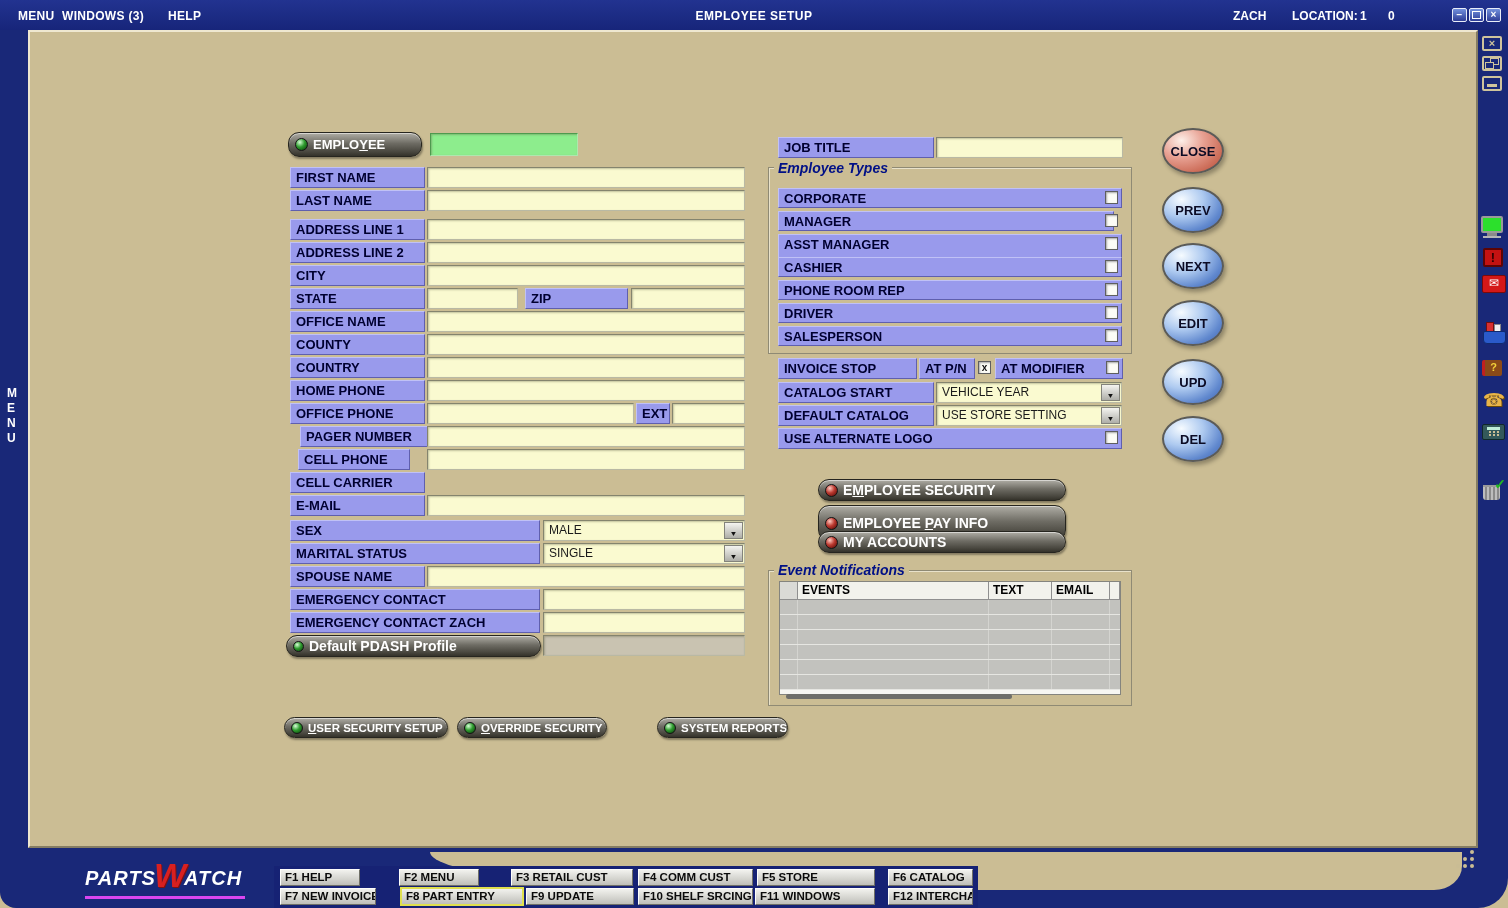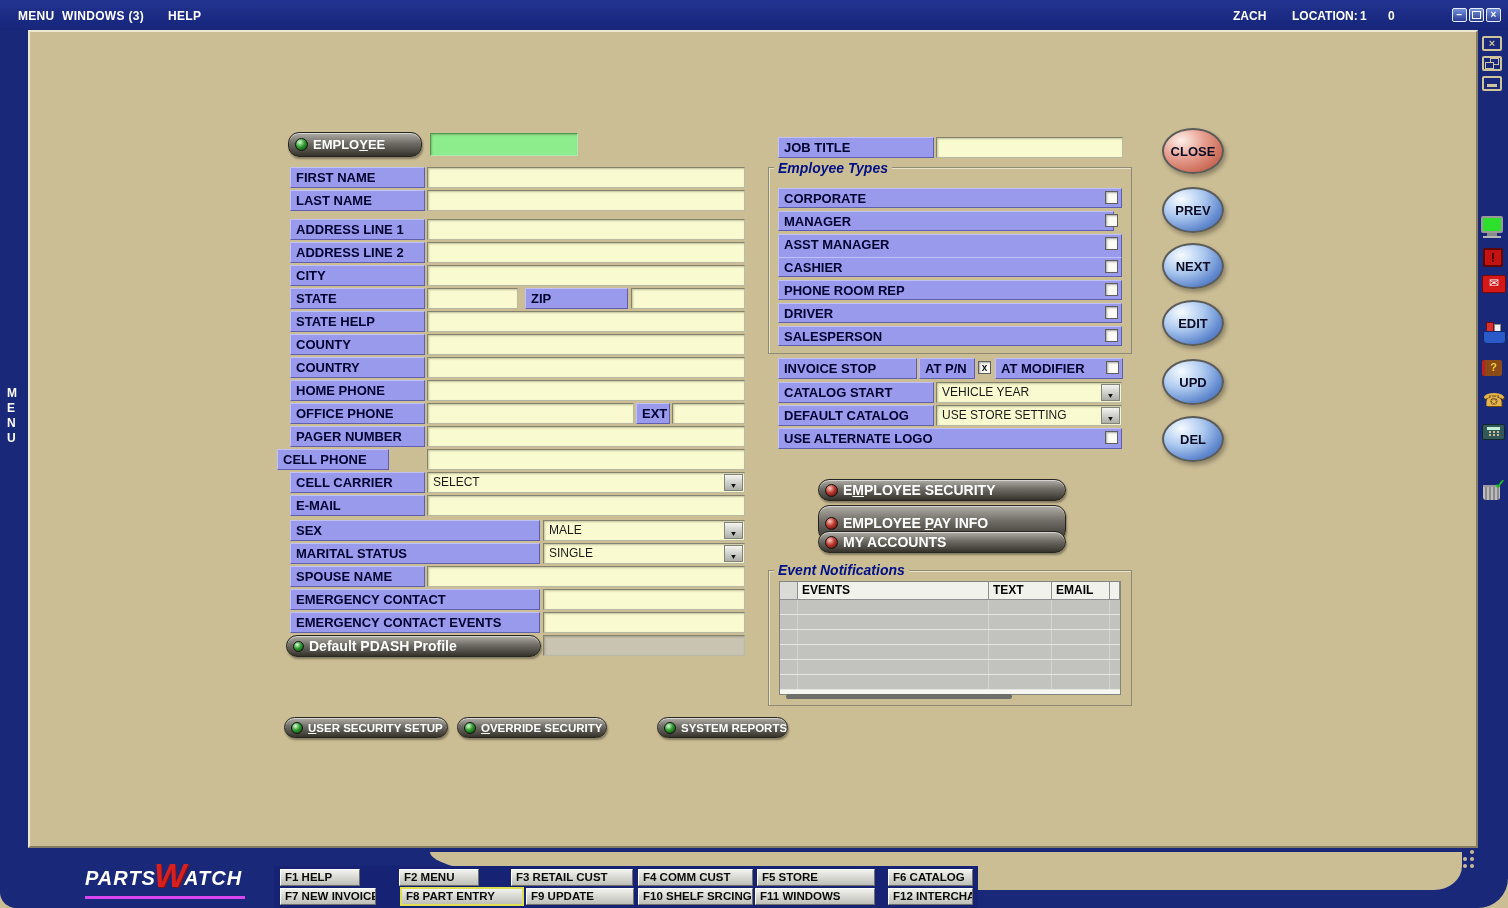--- a/index.html
+++ b/index.html
@@ -38,20 +38,21 @@
 </style>
 </head>
 <body>
 
 <div class="screen">
 
   <div class="titlebar">
     <span class="menu-item" style="left:18px">MENU</span>
     <span class="menu-item" style="left:62px">WINDOWS (3)</span>
     <span class="menu-item" style="left:168px">HELP</span>
+    <span class="menu-item" style="left:0;width:1508px;text-align:center;letter-spacing:.5px">EMPLOYEE SETUP</span>
     <span class="tb-right" style="left:1233px">ZACH</span>
     <span class="tb-right" style="left:1292px">LOCATION:</span>
     <span class="tb-right" style="left:1360px">1</span>
     <span class="tb-right" style="left:1388px">0</span>
     <div class="winbtn" style="left:1452px"><span>−</span></div>
     <div class="winbtn" style="left:1469px">
         <div style="width:7px;height:6px;border:1px solid #FFF;margin:2px auto 0"></div>
       </div>
     <div class="winbtn" style="left:1486px"><span>×</span></div>
   </div>
@@ -127,64 +128,60 @@
   <div class="lbl" style="left:290px;top:242px;width:135px">ADDRESS LINE 2</div>
   <div class="inp" style="left:427px;top:242px;width:318px"></div>
   <div class="lbl" style="left:290px;top:265px;width:135px">CITY</div>
   <div class="inp" style="left:427px;top:265px;width:318px"></div>
 
   <div class="lbl" style="left:290px;top:288px;width:135px">STATE</div>
   <div class="inp" style="left:427px;top:288px;width:91px"></div>
   <div class="lbl" style="left:525px;top:288px;width:103px">ZIP</div>
   <div class="inp" style="left:631px;top:288px;width:114px"></div>
 
-  <div class="lbl" style="left:290px;top:311px;width:135px">STATE HELP</div>
+  <div class="lbl" style="left:290px;top:311px;width:135px">OFFICE NAME</div>
   <div class="inp" style="left:427px;top:311px;width:318px"></div>
   <div class="lbl" style="left:290px;top:334px;width:135px">COUNTY</div>
   <div class="inp" style="left:427px;top:334px;width:318px"></div>
   <div class="lbl" style="left:290px;top:357px;width:135px">COUNTRY</div>
   <div class="inp" style="left:427px;top:357px;width:318px"></div>
   <div class="lbl" style="left:290px;top:380px;width:135px">HOME PHONE</div>
   <div class="inp" style="left:427px;top:380px;width:318px"></div>
 
   <div class="lbl" style="left:290px;top:403px;width:135px">OFFICE PHONE</div>
   <div class="inp" style="left:427px;top:403px;width:207px"></div>
   <div class="lbl" style="left:636px;top:403px;width:34px">EXT</div>
   <div class="inp" style="left:672px;top:403px;width:73px"></div>
 
-  <div class="lbl" style="left:290px;top:426px;width:135px">PAGER NUMBER</div>
+  <div class="lbl" style="left:300px;top:426px;width:135px">PAGER NUMBER</div>
   <div class="inp" style="left:427px;top:426px;width:318px"></div>
-  <div class="lbl" style="left:277px;top:449px;width:112px">CELL PHONE</div>
+  <div class="lbl" style="left:298px;top:449px;width:112px">CELL PHONE</div>
   <div class="inp" style="left:427px;top:449px;width:318px"></div>
 
   <div class="lbl" style="left:290px;top:472px;width:135px">CELL CARRIER</div>
-  <div class="inp dd" style="left:427px;top:472px;width:318px">
-    <span>SELECT</span>
-    <div class="dd-btn"><span>▼</span></div>
-  </div>
 
   <div class="lbl" style="left:290px;top:495px;width:135px">E-MAIL</div>
   <div class="inp" style="left:427px;top:495px;width:318px"></div>
 
   <div class="lbl" style="left:290px;top:520px;width:250px">SEX</div>
   <div class="inp dd" style="left:543px;top:520px;width:202px">
     <span>MALE</span>
     <div class="dd-btn"><span>▼</span></div>
   </div>
   <div class="lbl" style="left:290px;top:543px;width:250px">MARITAL STATUS</div>
   <div class="inp dd" style="left:543px;top:543px;width:202px">
     <span>SINGLE</span>
     <div class="dd-btn"><span>▼</span></div>
   </div>
 
   <div class="lbl" style="left:290px;top:566px;width:135px">SPOUSE NAME</div>
   <div class="inp" style="left:427px;top:566px;width:318px"></div>
   <div class="lbl" style="left:290px;top:589px;width:250px">EMERGENCY CONTACT</div>
   <div class="inp" style="left:543px;top:589px;width:202px"></div>
-  <div class="lbl" style="left:290px;top:612px;width:250px">EMERGENCY CONTACT EVENTS</div>
+  <div class="lbl" style="left:290px;top:612px;width:250px">EMERGENCY CONTACT ZACH</div>
   <div class="inp" style="left:543px;top:612px;width:202px"></div>
 
   <div class="pill" style="left:286px;top:635px;width:255px;height:22px;font-size:14px">
     <span class="led" style="width:9px;height:9px"></span>
     <span>Default PDASH Profile</span>
   </div>
   <div class="inp" style="left:543px;top:635px;width:202px;background:#C9C3B1"></div>
 
   <div class="lbl" style="left:778px;top:137px;width:156px">JOB TITLE</div>
   <div class="inp" style="left:936px;top:137px;width:187px"></div>

